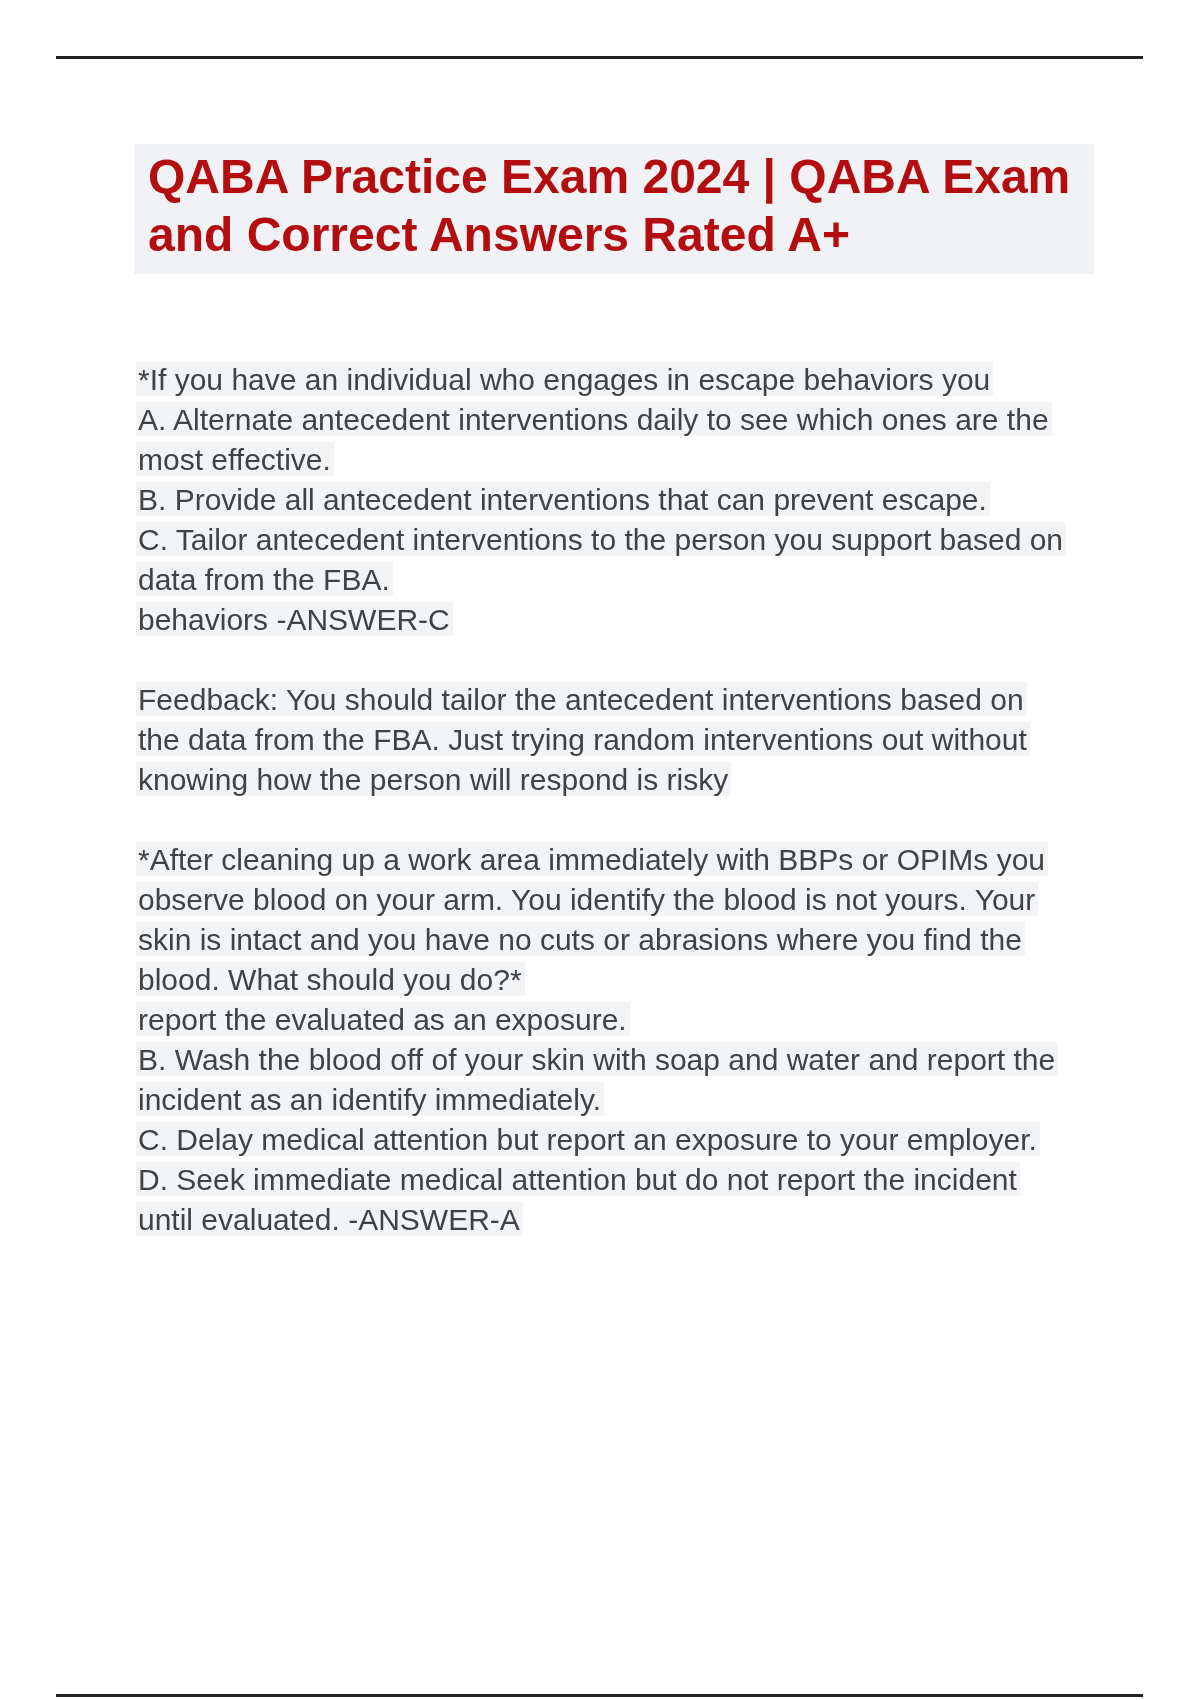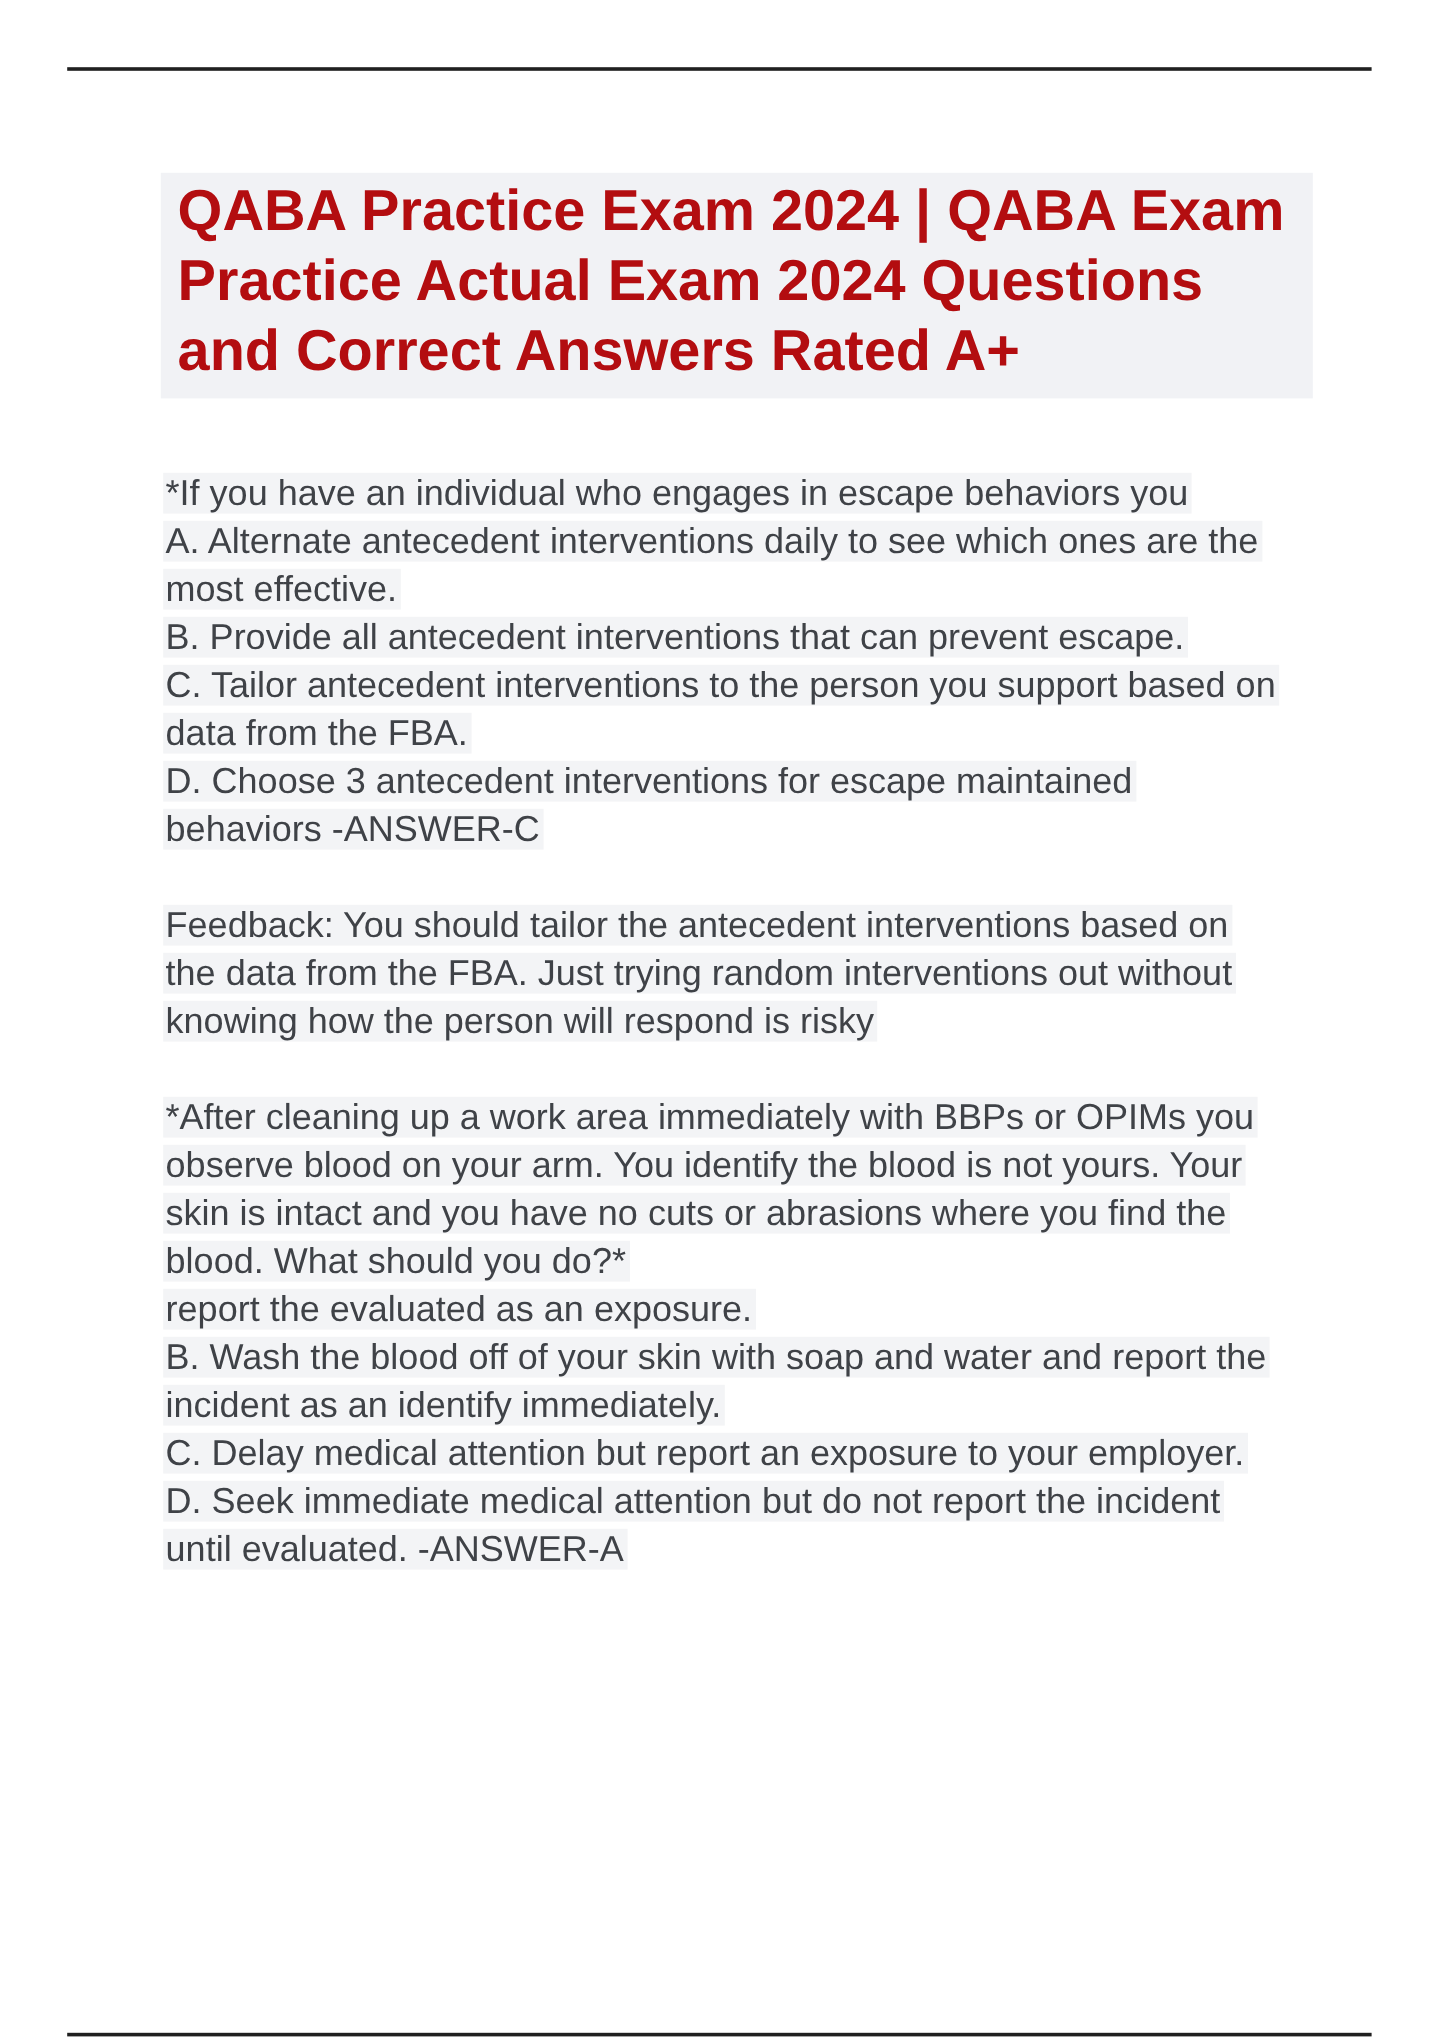--- a/index.html
+++ b/index.html
@@ -38,21 +38,21 @@
     font-size: 48px;
     line-height: 58px;
     font-weight: bold;
     color: #b30d10;
     white-space: pre;
   }
 
   .doc-body {
     position: absolute;
     left: 136px;
-    top: 392px;
+    top: 360px;
     width: 1010px;
   }
   .paragraph + .paragraph { margin-top: 40px; }
   .line {
     height: 40px;
     line-height: 40px;
     font-size: 30px;
     color: #3f4247;
     white-space: pre;
   }
@@ -62,33 +62,31 @@
   }
 </style>
 </head>
 <body>
 
 <div class="page">
   <div class="rule rule-top"></div>
 
   <section class="title-block">
     <div class="title-line">QABA Practice Exam 2024 | QABA Exam</div>
-    <div class="title-line">Practice Actual Exam 2024 Questions</div>
     <div class="title-line">and Correct Answers Rated A+</div>
   </section>
 
   <main class="doc-body">
       <div class="paragraph">
         <div class="line"><span>*If you have an individual who engages in escape behaviors you</span></div>
         <div class="line"><span>A. Alternate antecedent interventions daily to see which ones are the</span></div>
         <div class="line"><span>most effective.</span></div>
         <div class="line"><span>B. Provide all antecedent interventions that can prevent escape.</span></div>
         <div class="line"><span>C. Tailor antecedent interventions to the person you support based on</span></div>
         <div class="line"><span>data from the FBA.</span></div>
-        <div class="line"><span>D. Choose 3 antecedent interventions for escape maintained</span></div>
         <div class="line"><span>behaviors -ANSWER-C</span></div>
       </div>
       <div class="paragraph">
         <div class="line"><span>Feedback: You should tailor the antecedent interventions based on</span></div>
         <div class="line"><span>the data from the FBA. Just trying random interventions out without</span></div>
         <div class="line"><span>knowing how the person will respond is risky</span></div>
       </div>
       <div class="paragraph">
         <div class="line"><span>*After cleaning up a work area immediately with BBPs or OPIMs you</span></div>
         <div class="line"><span>observe blood on your arm. You identify the blood is not yours. Your</span></div>

